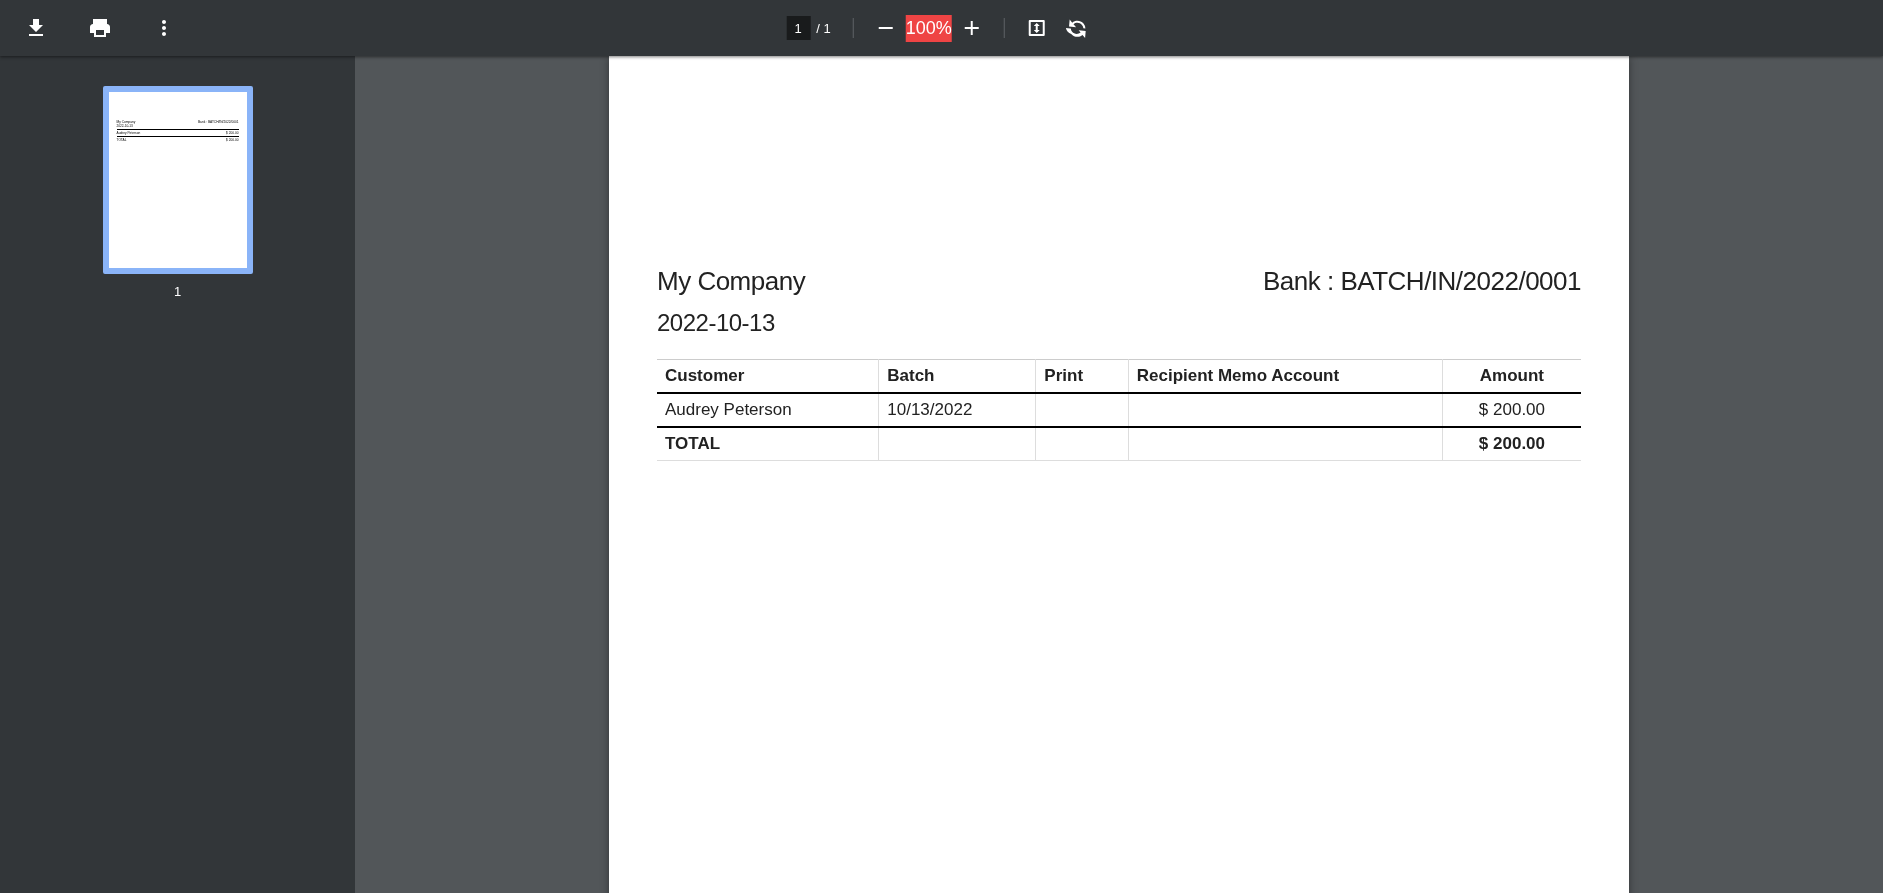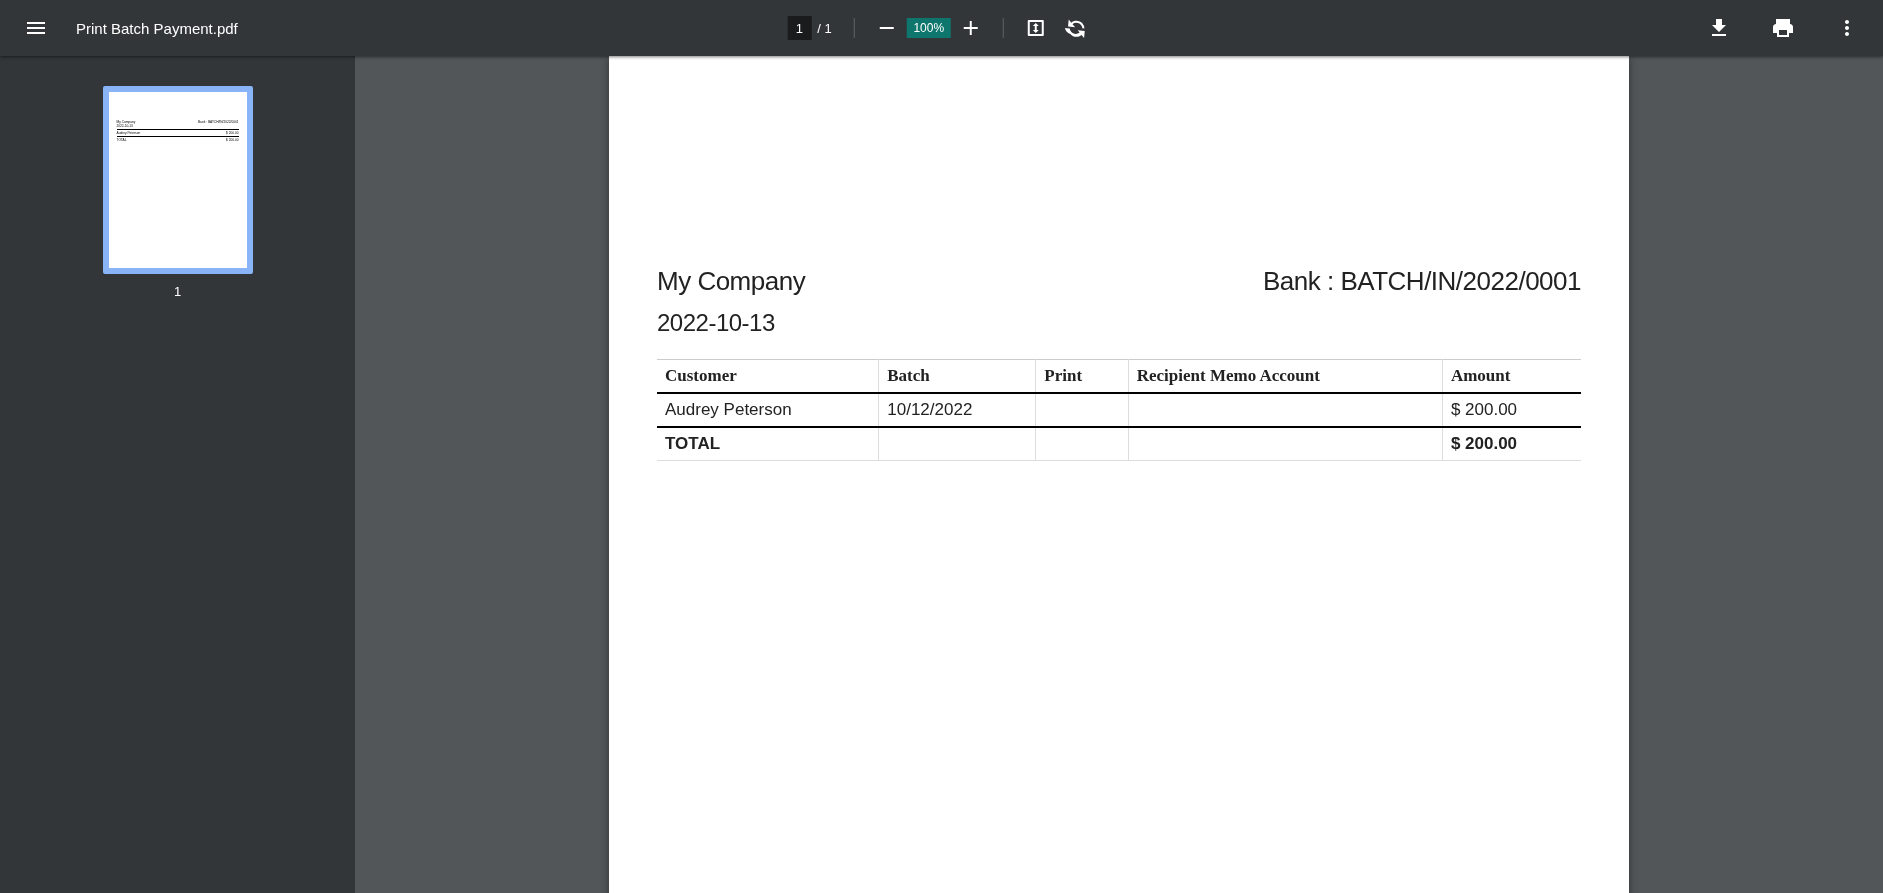--- a/index.html
+++ b/index.html
@@ -37,23 +37,23 @@
     background: #191b1c;
     color: #fff;
     text-align: center;
     font-size: 13px;
     border: none;
     outline: none;
   }
   .page-total { font-size: 13px; margin: 0 10px 0 6px; color: #fff; }
   .vdiv { width:1px; height: 20px; background: #606367; margin: 0 12px;}
   .zoom-display {
-    background: #0f766e;
+    background: #ef4444;
     color: #fff;
-    font-size: 12px;
+    font-size: 18px;
     padding: 3px 0;
     min-width: 44px;
     text-align: center;
   }
   .content {
     display: flex;
     height: calc(100% - 56px);
   }
   .sidebar {
     width: 355px;
@@ -105,45 +105,36 @@
     font-size: 17px;
   }
   table.doc-table th, table.doc-table td {
     text-align: left;
     padding: 6px 8px;
     border-right: 1px solid #ddd;
   }
   table.doc-table th {
     font-weight: 700;
     border-top: 1px solid #ccc;
-    font-family: Liberation Serif, serif;
   }
   table.doc-table thead tr { border-bottom: 2.5px solid #000;}
   table.doc-table tbody tr.data-row { border-bottom: 2.5px solid #000;}
   table.doc-table tbody tr.total-row td { font-weight: 700; border-bottom: 1px solid #ddd;}
-  table.doc-table .right { text-align: left; border-right: none;}
+  table.doc-table .right { text-align: center; border-right: none;}
   table.doc-table th:last-child, table.doc-table td:last-child { border-right: none;}
   .col-customer{width:24%;}
   .col-date{width:17%;}
   .col-memo{width:10%;}
   .col-recip{width:34%;}
   .col-amount{width:15%;}
 </style>
 </head>
 <body>
 
 <div class="toolbar">
-  <div class="left">
-    <div class="icon-btn">
-      <svg viewBox="0 0 24 24">
-          <path d="M3 18h18v-2H3v2zm0-5h18v-2H3v2zm0-7v2h18V6H3z"></path>
-        </svg>
-    </div>
-    <div class="title">Print Batch Payment.pdf</div>
-  </div>
 
   <div class="center">
     <input class="page-input" value="1" style="">
     <span class="page-total">
       <span>/</span>&nbsp;<span>1</span>
     </span>
     <div class="vdiv"></div>
     <div class="icon-btn">
       <svg viewBox="0 0 24 24">
           <path d="M19 13H5v-2h14v2z"></path>
@@ -232,21 +223,21 @@
             <th>Customer</th>
             <th>Batch</th>
             <th>Print</th>
             <th>Recipient Memo Account</th>
             <th class="right">Amount</th>
           </tr>
         </thead>
         <tbody>
           <tr class="data-row">
             <td>Audrey Peterson</td>
-            <td>10/12/2022</td>
+            <td>10/13/2022</td>
             <td></td>
             <td></td>
             <td class="right">$ 200.00</td>
           </tr>
           <tr class="total-row">
             <td>TOTAL</td>
             <td></td>
               <td></td>
               <td></td>
             <td class="right">$ 200.00</td>

